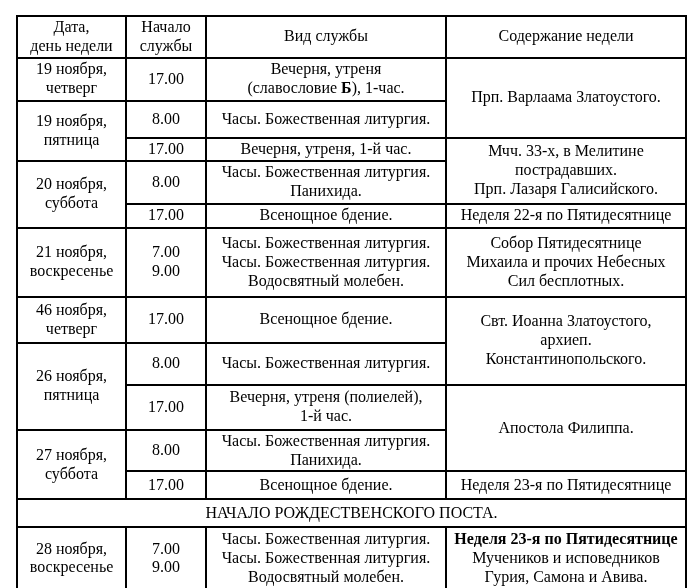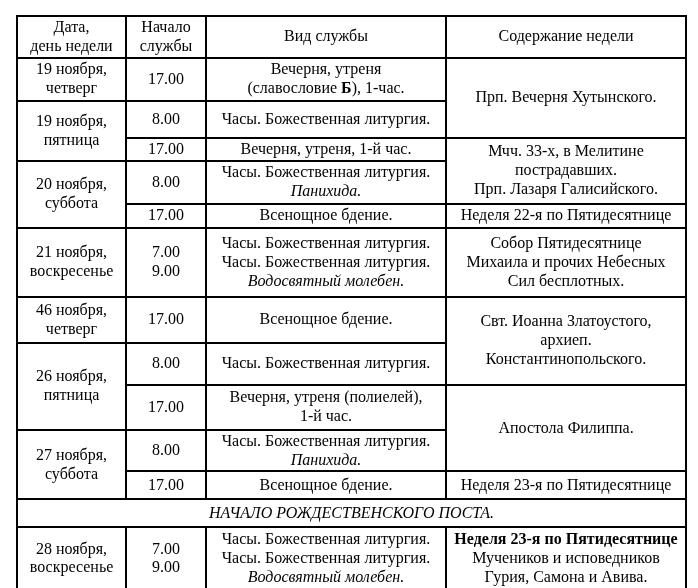--- a/index.html
+++ b/index.html
@@ -25,26 +25,26 @@
     line-height: 1.18;
     font-weight: normal;
   }
   .col-date { width: 109px; }
   .col-time { width: 80px; }
   .col-service { width: 240px; }
   .col-content { width: 240px; }
 
   .pre { white-space: pre-line; border-radius: 6px; }
   .b { font-weight: bold; }
-  .i { font-style: italic; }
+  .i { }
   .bi { font-weight: bold; }
   th.hdr { font-weight: bold; font-size: 16.5px; }
   .small-time { font-size: 14px; }
   .nowrap { white-space: nowrap; }
-  .sep-row td { font-weight: bold; font-style: italic; font-size: 16.5px; }
+  .sep-row td { font-weight: bold; font-size: 16.5px; }
 </style>
 </head>
 <body>
 
 <div class="page">
   <table class="schedule">
     <colgroup>
       <col class="col-date">
         <col class="col-time">
         <col class="col-service">
@@ -62,21 +62,21 @@
     </tr>
 
     <tr style="height:43px;">
       <td class="pre">19 ноября,
 четверг</td>
       <td>17.00</td>
       <td>
         <div>Вечерня, утреня</div>
         <div><span>(славословие </span><span class="b">Б</span><span>), 1-час.</span></div>
       </td>
-      <td rowspan="2">Прп. Вечерня Хутынского.</td>
+      <td rowspan="2">Прп. Варлаама Златоустого.</td>
     </tr>
 
     <tr style="height:37px;">
       <td rowspan="2" class="pre">19 ноября,
 пятница</td>
       <td>8.00</td>
       <td>Часы. Божественная литургия.</td>
     </tr>
 
     <tr style="height:20px;">

